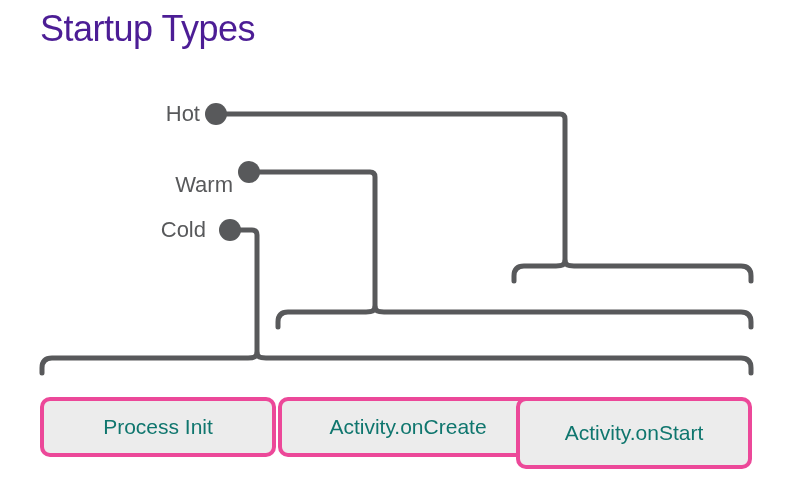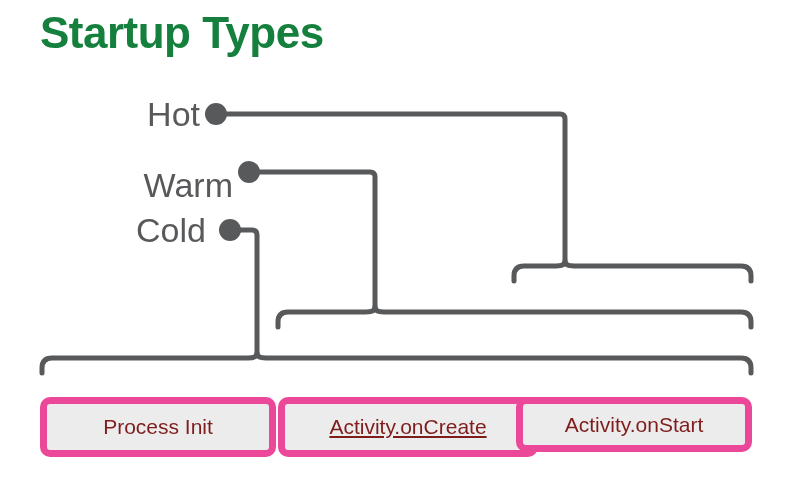--- a/index.html
+++ b/index.html
@@ -17,45 +17,45 @@
   #canvas {
     position: absolute;
     top: 0; left: 0;
     width: 791px;
     height: 486px;
   }
   .page-title {
     position: absolute;
     left: 40px;
     top: 8px;
-    font-size: 44px;
-    font-weight: bold;
-    color: #15803d;
+    font-size: 36px;
+    font-weight: normal;
+    color: #4c1d95;
     letter-spacing: -0.5px;
     white-space: nowrap;
   }
   .row-label {
     position: absolute;
-    font-size: 34px;
+    font-size: 22px;
     color: #58595b;
     white-space: nowrap;
     text-align: left;
     transform: translate(-100%, -50%);
   }
   .node-box {
     position: absolute;
     box-sizing: border-box;
     background: #ececec;
-    border: 7px solid #ec4899;
+    border: 4px solid #ec4899;
     border-radius: 10px;
     display: flex;
     align-items: center;
     justify-content: center;
     font-size: 21px;
-    color: #7f1d1d;
+    color: #0f766e;
     white-space: nowrap;
     text-align: right;
   }
   svg { display: block; }
 </style>
 </head>
 <body>
 
 <div>
 
@@ -84,20 +84,20 @@
     </g>
   </svg>
 
   <div class="row-label" style="left:200px; top:114px;">Hot</div>
   <div class="row-label" style="left:233px; top:172px;margin-top:13px;">Warm</div>
   <div class="row-label" style="left:206px; top:230px;">Cold</div>
 
   <div class="node-box" style="left:40px;  top:397px; width:236px; height:60px;">
     <span>Process Init</span>
   </div>
-  <div class="node-box" style="left:278px; top:397px; width:260px; height:60px;text-decoration:underline;">
+  <div class="node-box" style="left:278px; top:397px; width:260px; height:60px;">
     <span>Activity.onCreate</span>
   </div>
-  <div class="node-box" style="left:516px; top:397px; width:236px; height:55px;">
+  <div class="node-box" style="left:516px; top:397px; width:236px; height:72px;">
     <span>Activity.onStart</span>
   </div>
 
 </div>
 
 </body></html>

